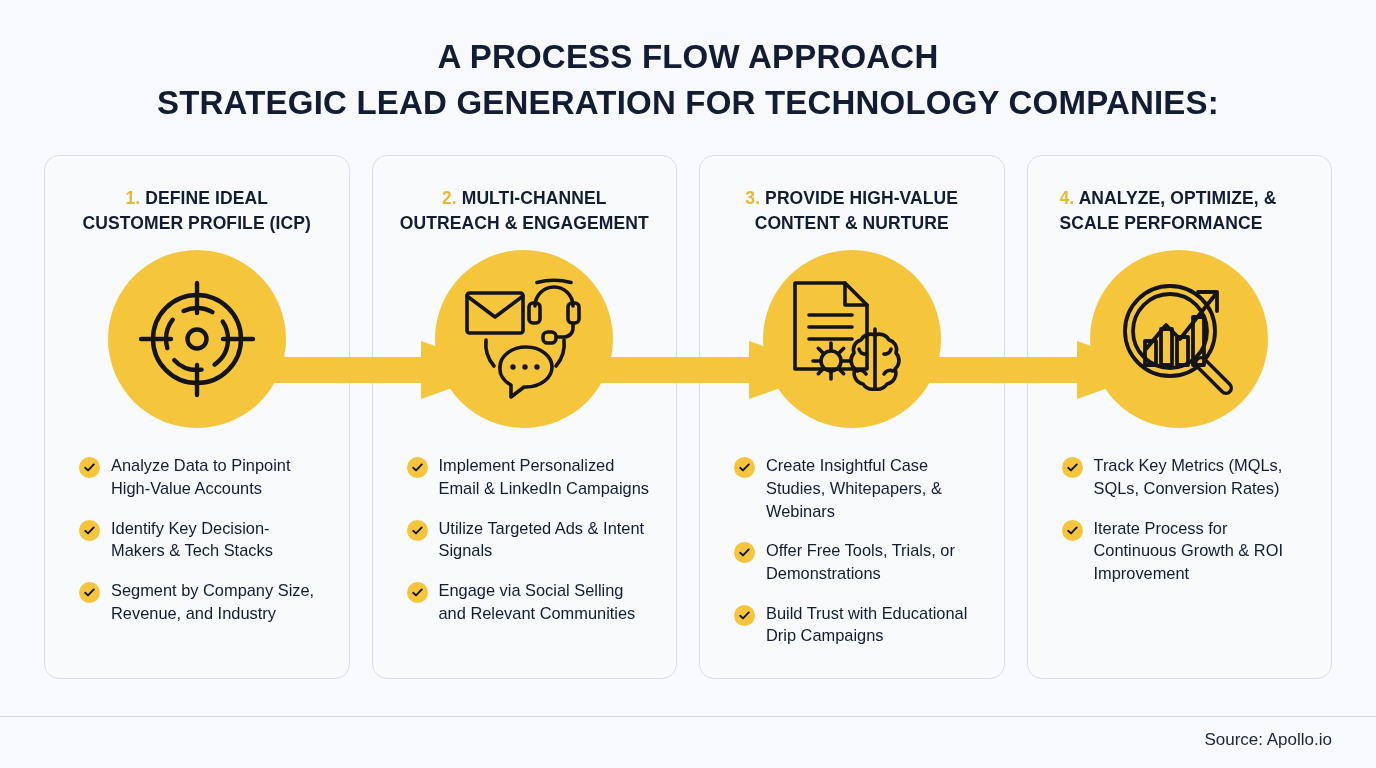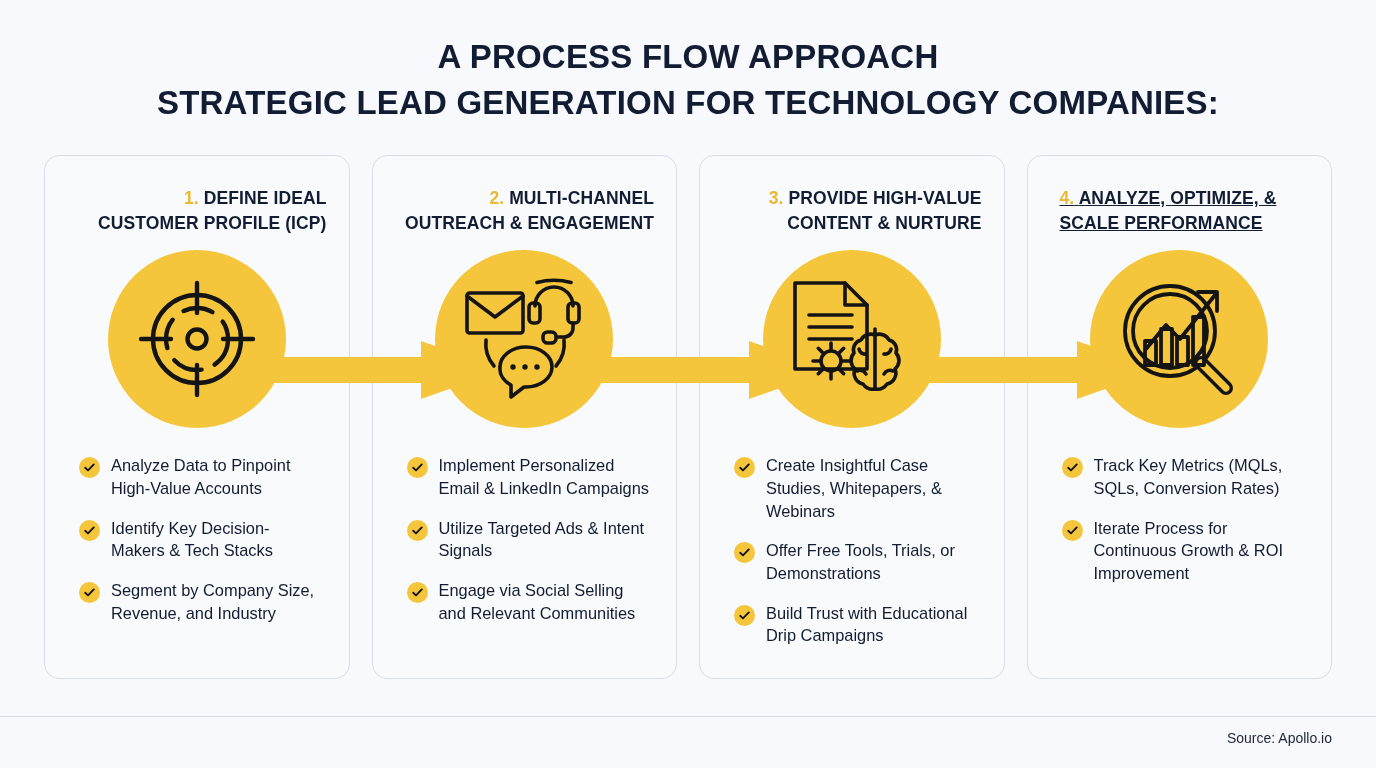--- a/index.html
+++ b/index.html
@@ -44,26 +44,26 @@
     padding:30px 22px 20px 22px;
     display:flex;
     flex-direction:column;
     align-items:center;
     overflow:visible;
   }
   .card-head {
     font-size:17.5px;
     font-weight:700;
     line-height:1.44;
-    text-align:right;
+    text-align:center;
     color:#121c33;
     letter-spacing:0.1px;
     width:100%;
   }
-  .card-head.left { text-align:left; padding-left:10px;text-decoration:underline; }
+  .card-head.left { text-align:left; padding-left:10px; }
   .card-head .num { color:#eab834; }
 
   
   .icon-wrap {
     margin-top:14px;
     width:178px; height:178px;
     border-radius:50%;
     background:#f5c63c;
     display:flex;
     align-items:center;
@@ -116,21 +116,21 @@
   
   .footer-rule {
     position:absolute;
     left:0; right:0; top:716px;
     height:1px;
     background:#d3dae4;
   }
   .footer {
     position:absolute;
     right:44px; top:730px;
-    font-size:14px;
+    font-size:17px;
     color:#1c2538;
   }
 </style>
 </head>
 <body>
 
 <div class="page">
 
   <div class="title">
     <span class="line">A PROCESS FLOW APPROACH</span>

